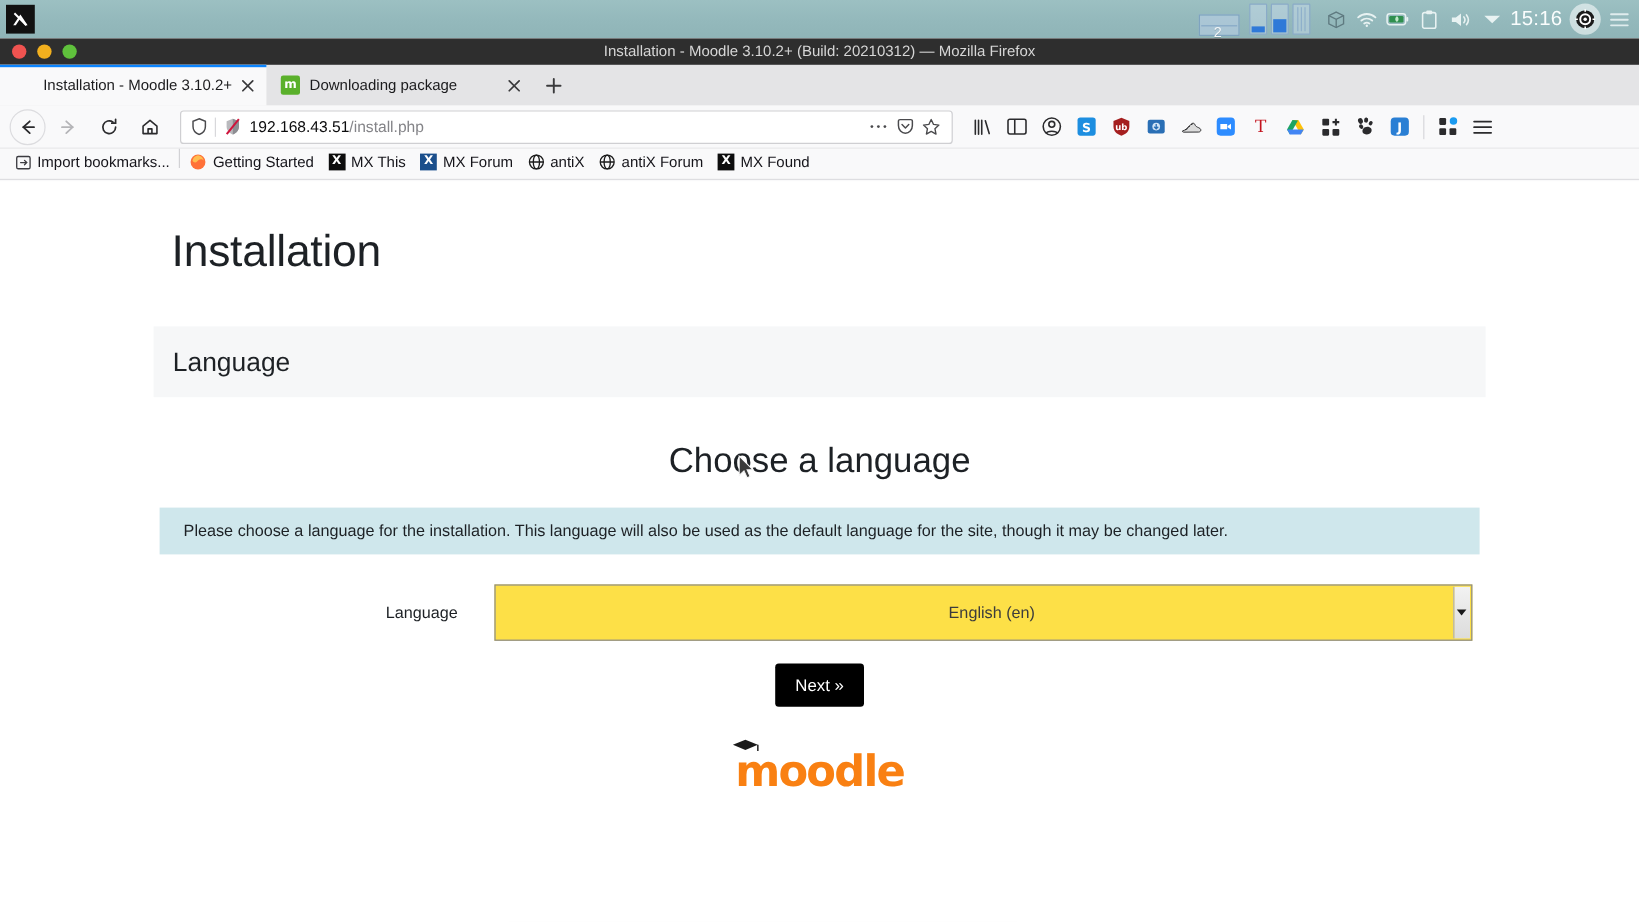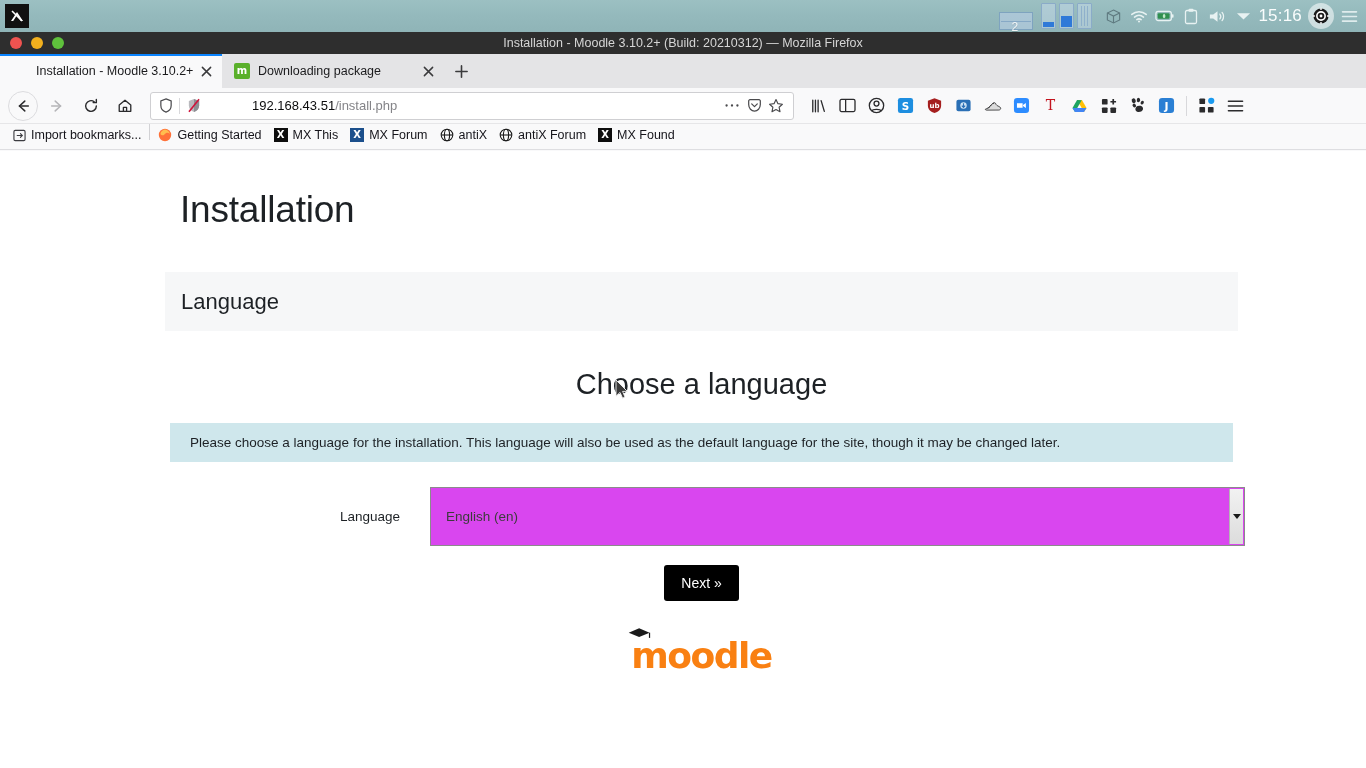--- a/index.html
+++ b/index.html
@@ -177,21 +177,21 @@
     flex: 1; height: 28px; max-width: 644px;
     background: #fff; border: 1px solid #cfcfd2; border-radius: 3px;
     display: flex; align-items: center; padding: 0 6px 0 4px;
     margin: 0 10px 0 6px;
   }
   .url-shield { width: 22px; display: flex; justify-content: center; color: #4a4a4d; }
   .url-sep { width: 1px; height: 16px; background: #d8d8db; margin: 0 5px 0 2px; }
   .url-tracker { width: 18px; display: flex; justify-content: center; }
   .url-text {
     flex: 1; font-size: 13px; color: #0c0c0d;
-    white-space: nowrap; overflow: hidden; padding-left: 5px; margin-left: 44px;
+    white-space: nowrap; overflow: hidden; padding-left: 5px;
   }
   .url-text .path { color: #848488; }
   .url-icon {
     width: 22px; height: 24px; display: flex; align-items: center; justify-content: center;
     color: #4a4a4d;
   }
   .toolbar-icons { display: flex; align-items: center; }
   .tb {
     width: 29px; height: 29px;
     display: flex; align-items: center; justify-content: center;
@@ -218,21 +218,21 @@
     font-size: 10px; font-weight: bold; line-height: 14px; text-align: center;
     font-family: "DejaVu Sans", sans-serif;
   }
   .ico-x.blue { background: #1b4f8c; }
 
   
   .viewport {
     position: absolute; left: 0; right: 0; top: 119px; bottom: 0;
     background: #fff; overflow: hidden;
   }
-  .page-inner { padding: 0; margin-left: 37px; }
+  .page-inner { padding: 0; }
   .page-h1 {
     font-size: 37px; font-weight: 500; color: #1d2125;
     margin: 0; padding: 38px 0 0 143px; letter-spacing: -.2px;
   }
   .lang-band {
     margin: 41px 128px 0 128px;
     height: 59px; background: #f6f7f8;
     display: flex; align-items: center; padding-left: 16px;
   }
   .lang-band h2 {
@@ -249,22 +249,22 @@
   }
   .form-row {
     display: flex; align-items: center; justify-content: center;
     margin-top: 25px;
   }
   .form-label {
     width: 272px; text-align: right; padding-right: 30px;
     font-size: 13.5px; color: #1d2125;
   }
   .select-wrap {
-    width: 815px; height: 59px; border: 1px solid #8b8b8b;
-    background: #d946ef; position: relative; display: flex; align-items: center;
+    width: 815px; height: 47px; border: 1px solid #8b8b8b;
+    background: #fde047; position: relative; display: flex; align-items: center; justify-content: center;
   }
   .select-value {
     padding-left: 15px; font-size: 13.5px; color: #3c3c3c;
   }
   .select-arrow {
     position: absolute; right: 1px; top: 1px; bottom: 1px; width: 14px;
     background: linear-gradient(180deg,#f2f2f2,#dcdcdc);
     border-left: 1px solid #b4b4b4;
     display: flex; align-items: center; justify-content: center;
   }

